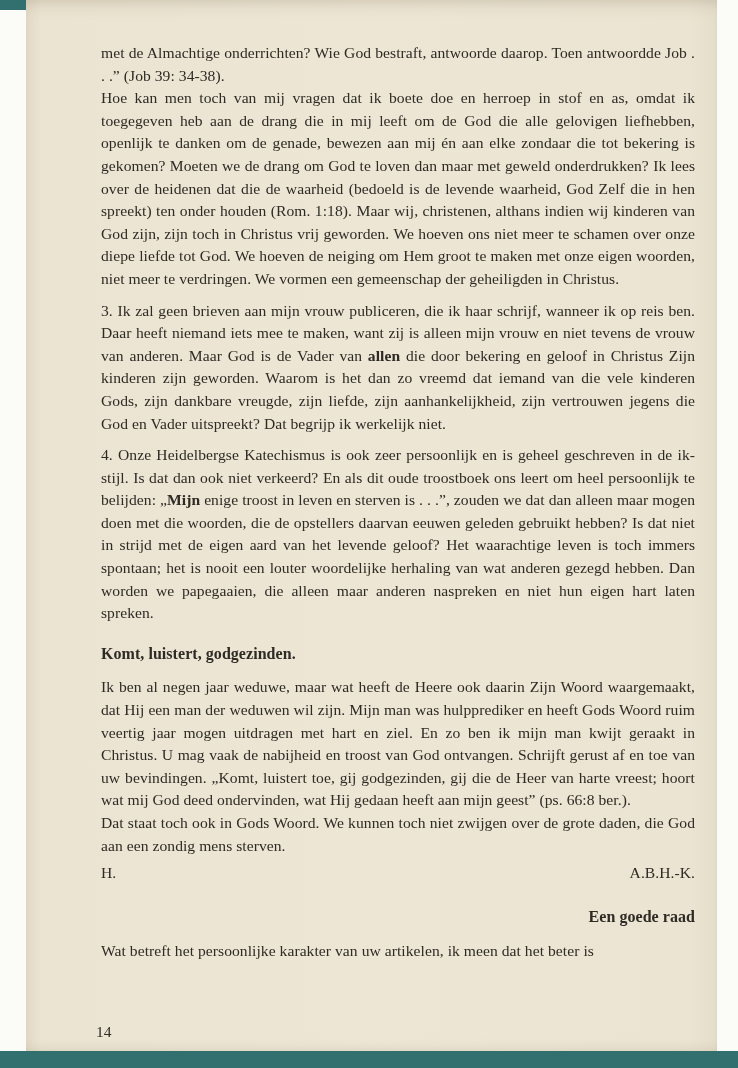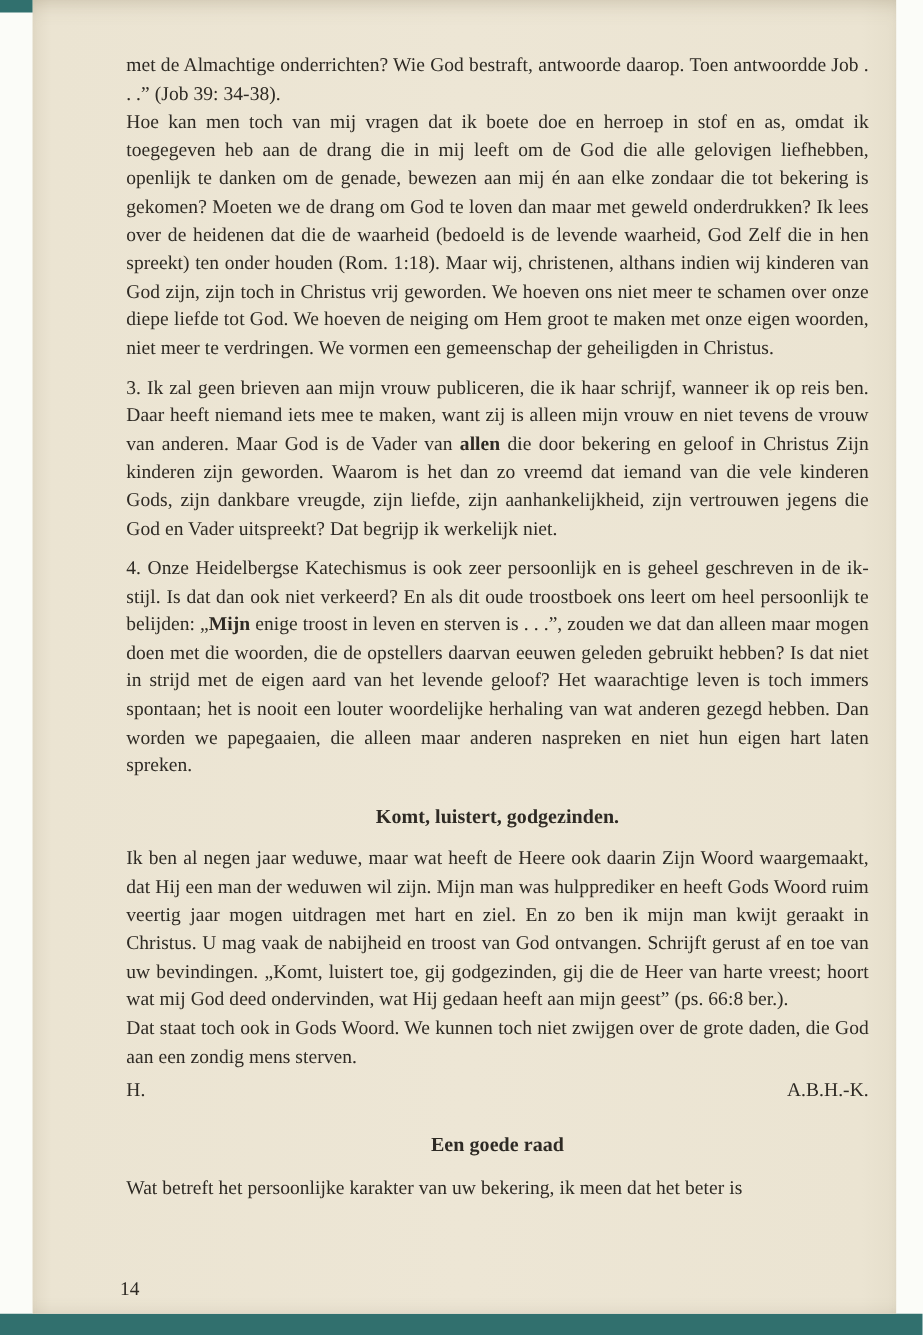--- a/index.html
+++ b/index.html
@@ -32,28 +32,28 @@
     text-align:justify;
     letter-spacing:.05px;
   }
   .textcol p{margin:0;}
   .gap{margin-top:9px !important;}
   .sec-heading{
     font-weight:bold;
     font-size:16px;
     margin-top:18px !important;
     margin-bottom:11px !important;
-    text-align:center;
+    text-align:left;
   }
   .sec-heading2{
     font-weight:bold;
     font-size:16px;
     margin-top:21px !important;
     margin-bottom:12px !important;
-    text-align:center;
+    text-align:right;
   }
   .sig-row{
     display:flex;justify-content:space-between;
     margin-top:5px;
   }
   b.inline{font-weight:bold;}
   .page-number{
     position:absolute;left:70px;top:1023px;
     color:#2e2a24;font-size:15.5px;text-align:right;
   }
@@ -83,20 +83,20 @@
 
       <p>Dat staat toch ook in Gods Woord. We kunnen toch niet zwijgen over de grote daden, die God aan een zondig mens sterven.</p>
 
       <div class="sig-row">
         <span>H.</span>
         <span>A.B.H.-K.</span>
       </div>
 
       <p class="sec-heading2">Een goede raad</p>
 
-      <p>Wat betreft het persoonlijke karakter van uw bekering, ik meen dat het beter is</p>
+      <p>Wat betreft het persoonlijke karakter van uw artikelen, ik meen dat het beter is</p>
 
     </div>
 
     <div class="page-number">14</div>
   </div>
 
 </div>
 
 </body></html>

